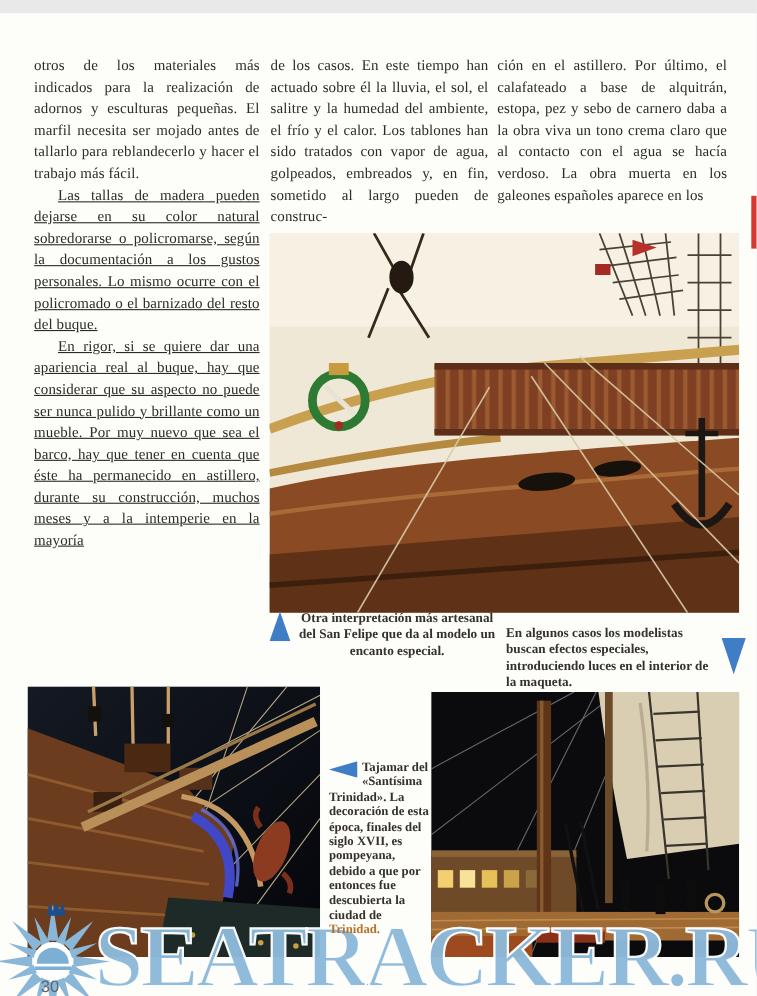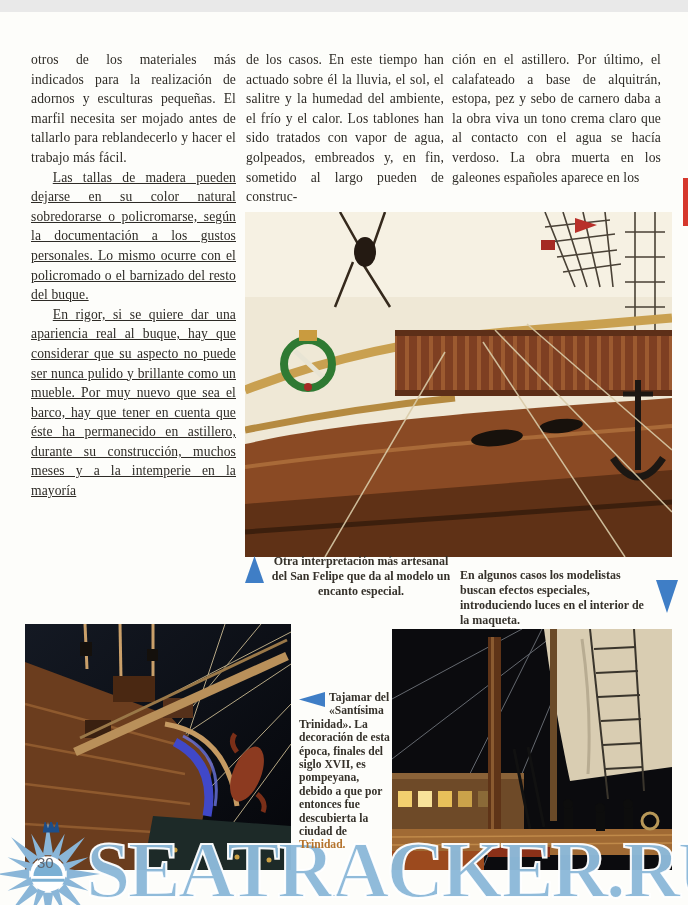--- a/index.html
+++ b/index.html
@@ -34,21 +34,21 @@
   .watermark{
     position:absolute;left:86px;top:818px;z-index:40;
     font-family:"Liberation Serif", serif;font-weight:700;
     font-size:80px;line-height:1;letter-spacing:-3px;white-space:nowrap;
     color:rgba(124,175,212,.85);
     -webkit-text-stroke:2px rgba(255,255,255,.95);
     text-shadow:0 0 1px rgba(255,255,255,.8);
   }
   .logo{position:absolute;left:-4px;top:810px;z-index:41;}
   .page-number{
-    position:absolute;left:37px;top:842px;z-index:42;
+    position:absolute;left:37px;top:877px;z-index:42;
     font-family:"Liberation Sans", sans-serif;font-size:15px;color:#5f6670;
   }
   .red-strip{position:absolute;right:0;top:166px;width:5px;height:48px;background:#d6382d;}
 </style>
 </head>
 <body>
 
 <div class="page">
 
   <div class="col" id="col1">

